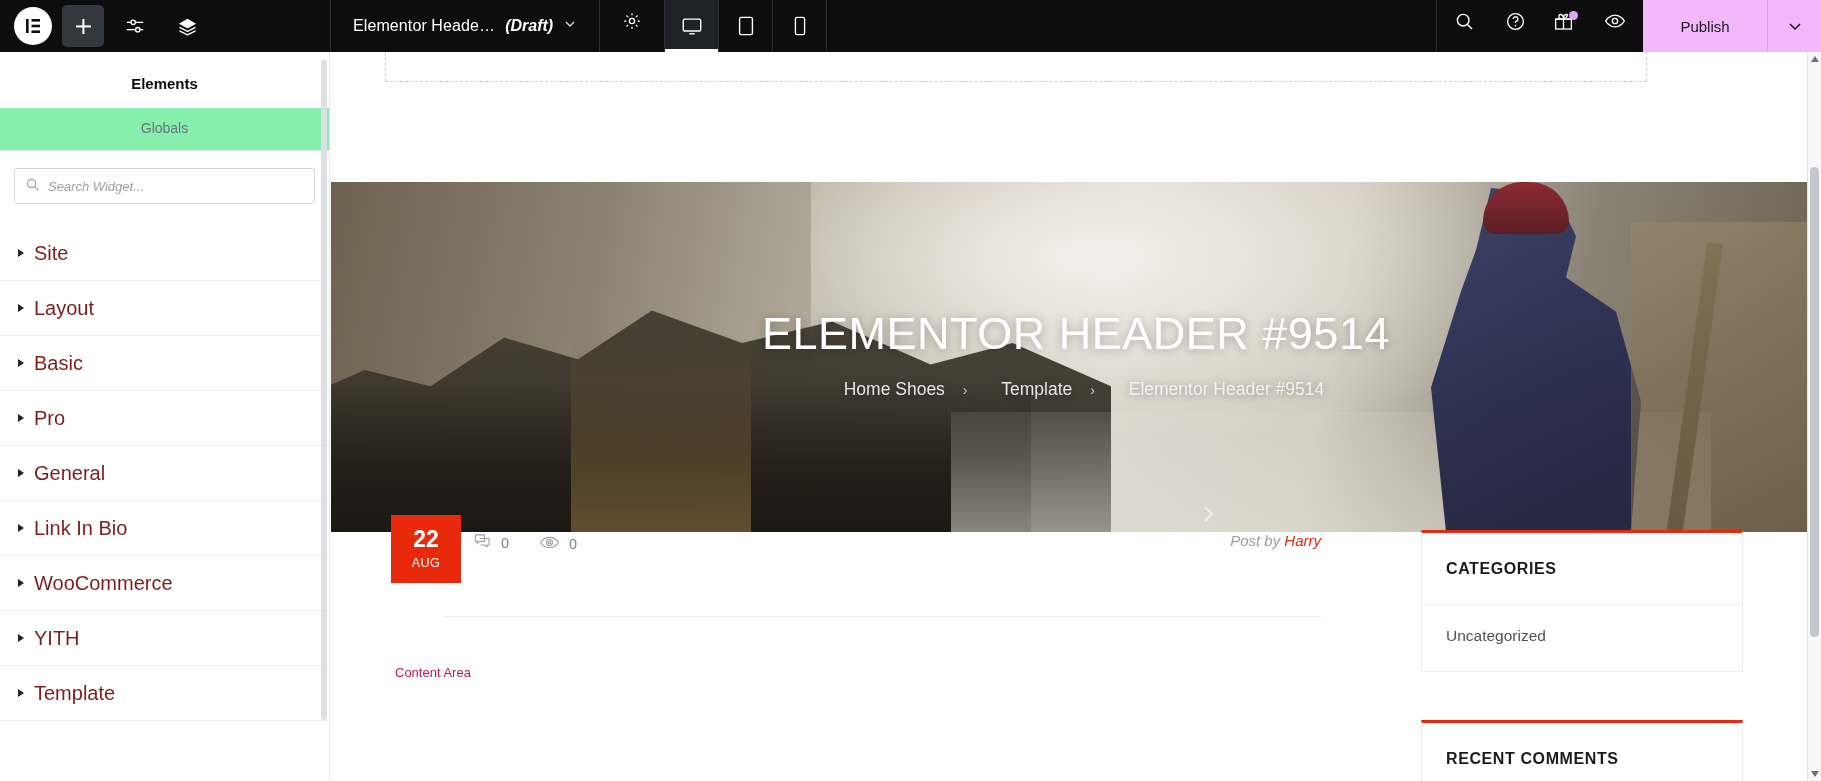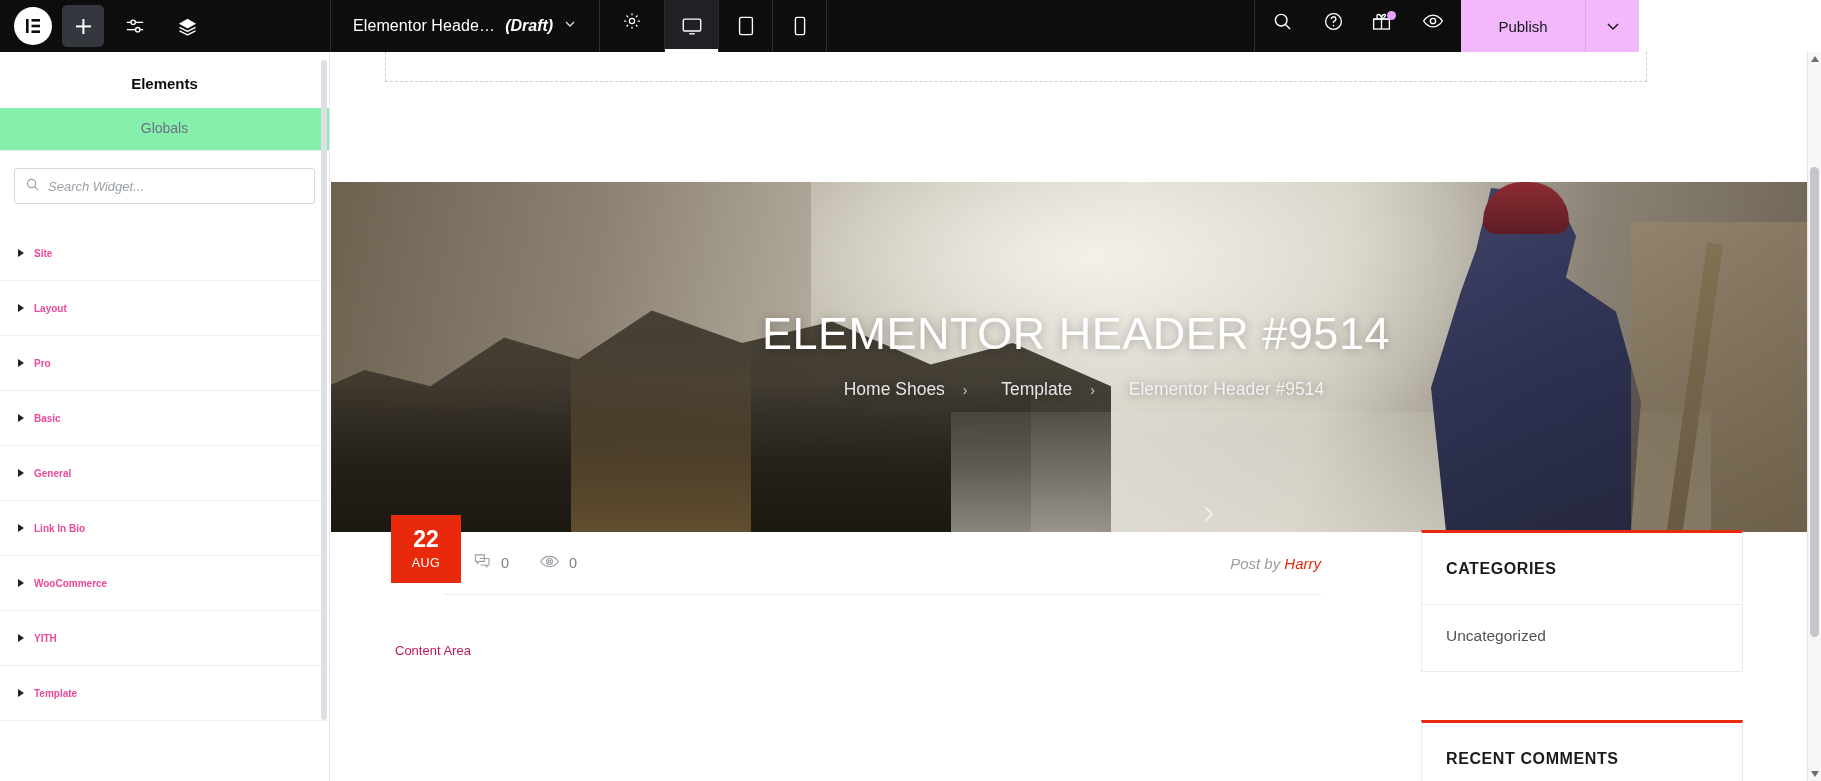--- a/index.html
+++ b/index.html
@@ -6,21 +6,21 @@
   html, body {
     width: 1821px; height: 781px;
     overflow: hidden;
     font-family: "Liberation Sans", sans-serif;
     background: #fff;
   }
 
   
   #topbar {
     position: absolute; top: 0; left: 0;
-    width: 1639px; height: 52px;
+    width: 1821px; height: 52px;
     background: #0d0d0d;
     display: flex; align-items: stretch;
     z-index: 40;
   }
   .tb-left { display: flex; align-items: center; width: 330px; padding-left: 14px; gap: 10px; }
   .logo-circle {
     width: 38px; height: 38px; border-radius: 50%;
     background: #fff; display: flex; align-items: center; justify-content: center;
     flex: none; cursor: pointer;
   }
@@ -107,21 +107,21 @@
   .cat-row {
     height: 55px; display: flex; align-items: center; gap: 10px;
     padding: 0 18px; border-bottom: 1px solid #eceef0; cursor: pointer;
   }
   .cat-caret {
     width: 0; height: 0; flex: none;
     border-left: 6px solid #1f2124;
     border-top: 4.5px solid transparent;
     border-bottom: 4.5px solid transparent;
   }
-  .cat-label { font-size: 10px; font-weight: 700; color: #ec4899; }
+  .cat-label { font-size: 20px; font-weight: 400; color: #7f1d1d; }
 
   #panel-scroll {
     position: absolute; right: 2px; top: 8px;
     width: 6px; height: 660px; border-radius: 3px; background: #dcdfe3;
   }
 
   
   #canvas {
     position: absolute; top: 52px; left: 331px;
     width: 1490px; height: 729px;
@@ -205,22 +205,22 @@
     position: absolute; left: 865px; top: 320px;
     color: rgba(255,255,255,.65); font-size: 26px; cursor: pointer;
   }
 
   
   #post-area {
     position: absolute; top: 480px; left: 0;
     width: 1050px; padding: 0 60px;
   }
   #meta-row {
-    position: relative; height: 63px;
-    display: flex; align-items: center;
+    position: relative; height: 85px;
+    display: flex; align-items: flex-start;
     border-bottom: 1px solid #ededed; margin-left: 52px;
   }
   #date-badge {
     position: absolute; left: -52px; top: -17px;
     width: 70px; height: 68px; background: #e8290b; color: #fff;
     display: flex; flex-direction: column; align-items: center; justify-content: center;
   }
   #date-day { font-size: 23px; font-weight: 700; line-height: 1; }
   #date-mon { font-size: 12.5px; font-weight: 400; margin-top: 5px; letter-spacing: .4px; }
   .meta-item { display: flex; align-items: center; gap: 9px; color: #7d8287; font-size: 14.5px; margin-left: 30px; }
@@ -404,25 +404,25 @@
     <div class="cat-row">
       <span class="cat-caret"></span>
       <span class="cat-label">Site</span>
     </div>
     <div class="cat-row">
       <span class="cat-caret"></span>
       <span class="cat-label">Layout</span>
     </div>
     <div class="cat-row">
       <span class="cat-caret"></span>
+      <span class="cat-label">Basic</span>
+    </div>
+    <div class="cat-row">
+      <span class="cat-caret"></span>
       <span class="cat-label">Pro</span>
-    </div>
-    <div class="cat-row">
-      <span class="cat-caret"></span>
-      <span class="cat-label">Basic</span>
     </div>
     <div class="cat-row">
       <span class="cat-caret"></span>
       <span class="cat-label">General</span>
     </div>
     <div class="cat-row">
       <span class="cat-caret"></span>
       <span class="cat-label">Link In Bio</span>
     </div>
     <div class="cat-row">

